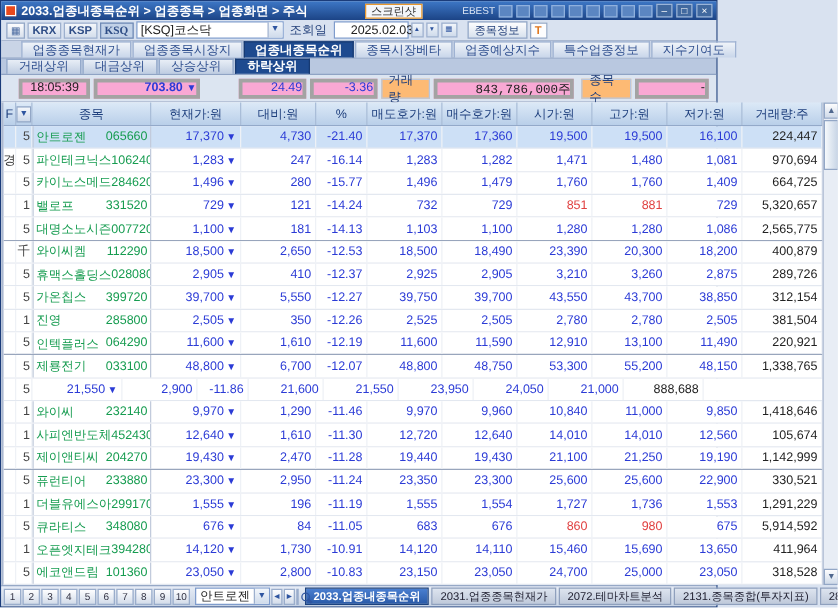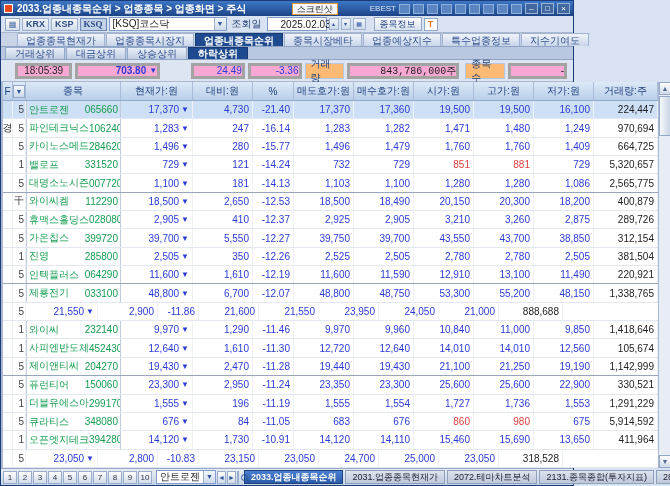--- a/index.html
+++ b/index.html
@@ -222,21 +222,21 @@
                 <span>1,283</span>
                 <span class="dn-arr">▼</span>
               </span>
             </div>
             <div class="tc c-diff num-cell">247</div>
             <div class="tc c-pct num-cell">-16.14</div>
             <div class="tc c-ask num-cell">1,283</div>
             <div class="tc c-bid num-cell">1,282</div>
             <div class="tc c-open num-cell">1,471</div>
             <div class="tc c-high num-cell">1,480</div>
-            <div class="tc c-low num-cell">1,249</div>
+            <div class="tc c-low num-cell">1,081</div>
             <div class="tc c-vol num-cell">970,694</div>
           </div>
           <div class="trow">
             <div class="tc c-f"></div>
             <div class="tc c-flag">5</div>
             <div class="tc c-name">
               <span>카이노스메드</span>
               <span class="code">284620</span>
             </div>
             <div class="tc c-price num-cell">
@@ -308,21 +308,21 @@
             <div class="tc c-price num-cell">
               <span class="price-wrap">
                 <span>18,500</span>
                 <span class="dn-arr">▼</span>
               </span>
             </div>
             <div class="tc c-diff num-cell">2,650</div>
             <div class="tc c-pct num-cell">-12.53</div>
             <div class="tc c-ask num-cell">18,500</div>
             <div class="tc c-bid num-cell">18,490</div>
-            <div class="tc c-open num-cell">20,150</div>
+            <div class="tc c-open num-cell">23,390</div>
             <div class="tc c-high num-cell">20,300</div>
             <div class="tc c-low num-cell">18,200</div>
             <div class="tc c-vol num-cell">400,879</div>
           </div>
           <div class="trow">
             <div class="tc c-f"></div>
             <div class="tc c-flag">5</div>
             <div class="tc c-name">
               <span>휴맥스홀딩스</span>
               <span class="code">028080</span>
@@ -512,21 +512,21 @@
             <div class="tc c-open num-cell">21,100</div>
             <div class="tc c-high num-cell">21,250</div>
             <div class="tc c-low num-cell">19,190</div>
             <div class="tc c-vol num-cell">1,142,999</div>
           </div>
           <div class="trow">
             <div class="tc c-f"></div>
             <div class="tc c-flag">5</div>
             <div class="tc c-name">
               <span>퓨런티어</span>
-              <span class="code">150060</span>
+              <span class="code">233880</span>
             </div>
             <div class="tc c-price num-cell">
               <span class="price-wrap">
                 <span>23,300</span>
                 <span class="dn-arr">▼</span>
               </span>
             </div>
             <div class="tc c-diff num-cell">2,950</div>
             <div class="tc c-pct num-cell">-11.24</div>
             <div class="tc c-ask num-cell">23,350</div>
@@ -598,20 +598,24 @@
             <div class="tc c-ask num-cell">14,120</div>
             <div class="tc c-bid num-cell">14,110</div>
             <div class="tc c-open num-cell">15,460</div>
             <div class="tc c-high num-cell">15,690</div>
             <div class="tc c-low num-cell">13,650</div>
             <div class="tc c-vol num-cell">411,964</div>
           </div>
           <div class="trow">
             <div class="tc c-f"></div>
             <div class="tc c-flag">5</div>
+            <div class="tc c-name">
+              <span>에코앤드림</span>
+              <span class="code">101360</span>
+            </div>
             <div class="tc c-price num-cell">
               <span class="price-wrap">
                 <span>23,050</span>
                 <span class="dn-arr">▼</span>
               </span>
             </div>
             <div class="tc c-diff num-cell">2,800</div>
             <div class="tc c-pct num-cell">-10.83</div>
             <div class="tc c-ask num-cell">23,150</div>
             <div class="tc c-bid num-cell">23,050</div>

